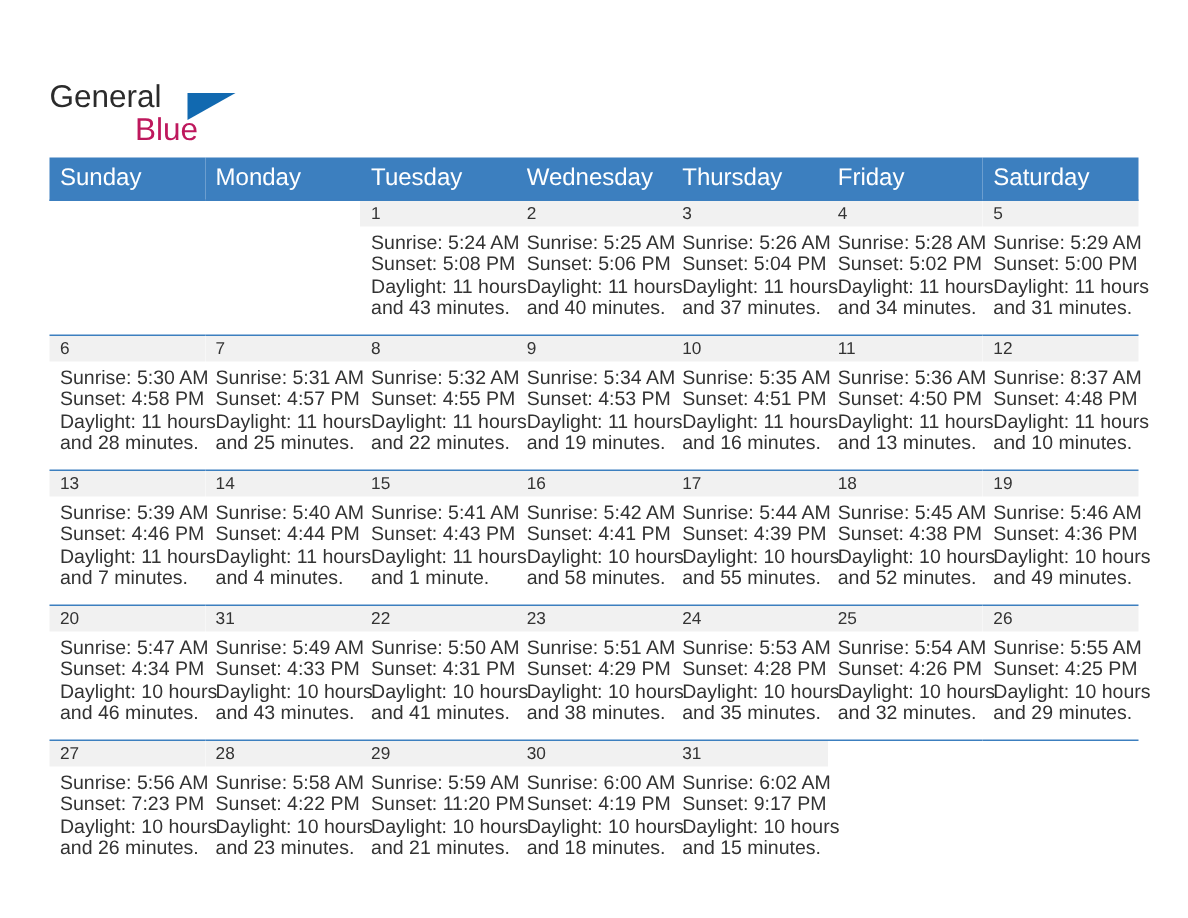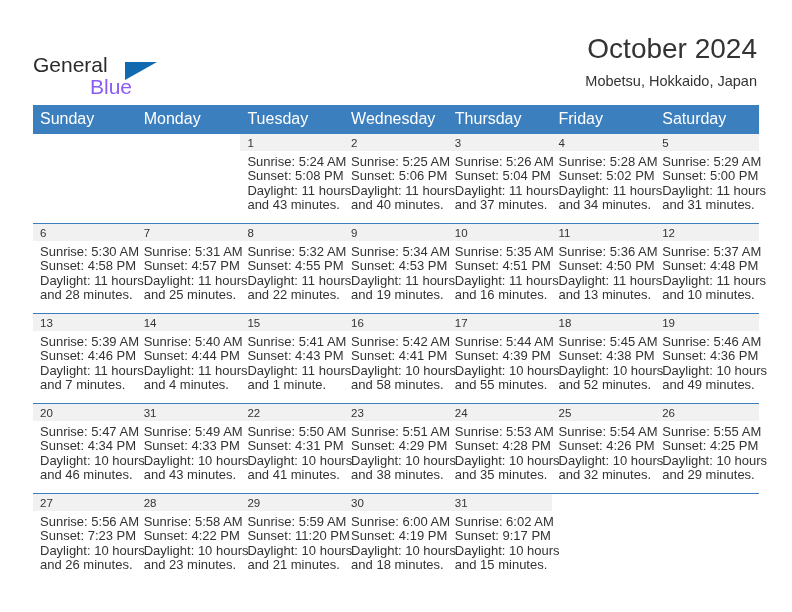--- a/index.html
+++ b/index.html
@@ -53,21 +53,21 @@
     width: 0;
     height: 0;
     border-left: 32px solid #1169b0;
     border-bottom: 18px solid transparent;
   }
   .logo-blue {
     position: absolute;
     left: 57px;
     top: 22px;
     font-size: 21px;
-    color: #8b5cf6;
+    color: #be185d;
     font-family: "Liberation Sans", sans-serif;
   }
   .title-block {
     position: absolute;
     right: 35px;
     top: 32px;
     text-align: right;
   }
   .cal-title {
     font-size: 28px;
@@ -139,24 +139,20 @@
 <div class="page">
 
   <div class="header">
 
     <div class="logo">
       <span class="logo-general">General</span>
       <span class="logo-triangle"></span>
       <span class="logo-blue">Blue</span>
     </div>
 
-    <div class="title-block">
-      <div class="cal-title">October 2024</div>
-      <div class="cal-subtitle">Mobetsu, Hokkaido, Japan</div>
-    </div>
 
   </div>
 
   <table class="calendar">
     <thead>
       <tr>
         <th>Sunday</th>
         <th>Monday</th>
         <th>Tuesday</th>
         <th>Wednesday</th>
@@ -282,21 +278,21 @@
             <div class="cell-body">
               <div>Sunrise: 5:36 AM</div>
               <div>Sunset: 4:50 PM</div>
               <div>Daylight: 11 hours</div>
               <div>and 13 minutes.</div>
             </div>
           </td>
           <td>
             <div class="daynum-band">12</div>
             <div class="cell-body">
-              <div>Sunrise: 5:37 AM</div>
+              <div>Sunrise: 8:37 AM</div>
               <div>Sunset: 4:48 PM</div>
               <div>Daylight: 11 hours</div>
               <div>and 10 minutes.</div>
             </div>
           </td>
         </tr>
         <tr class="week">
           <td>
             <div class="daynum-band">13</div>
             <div class="cell-body">

